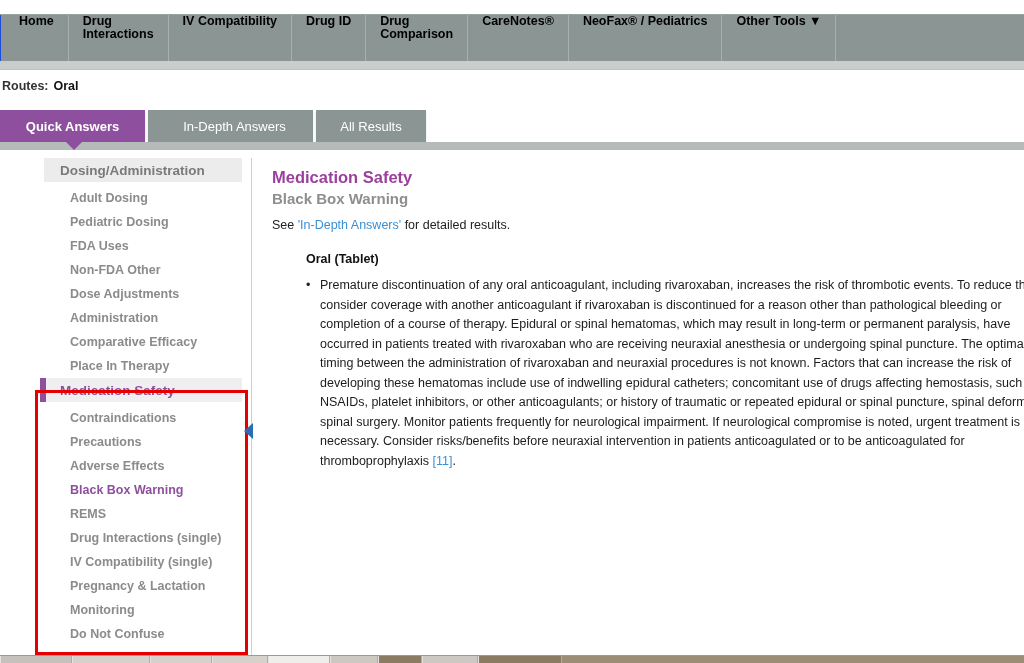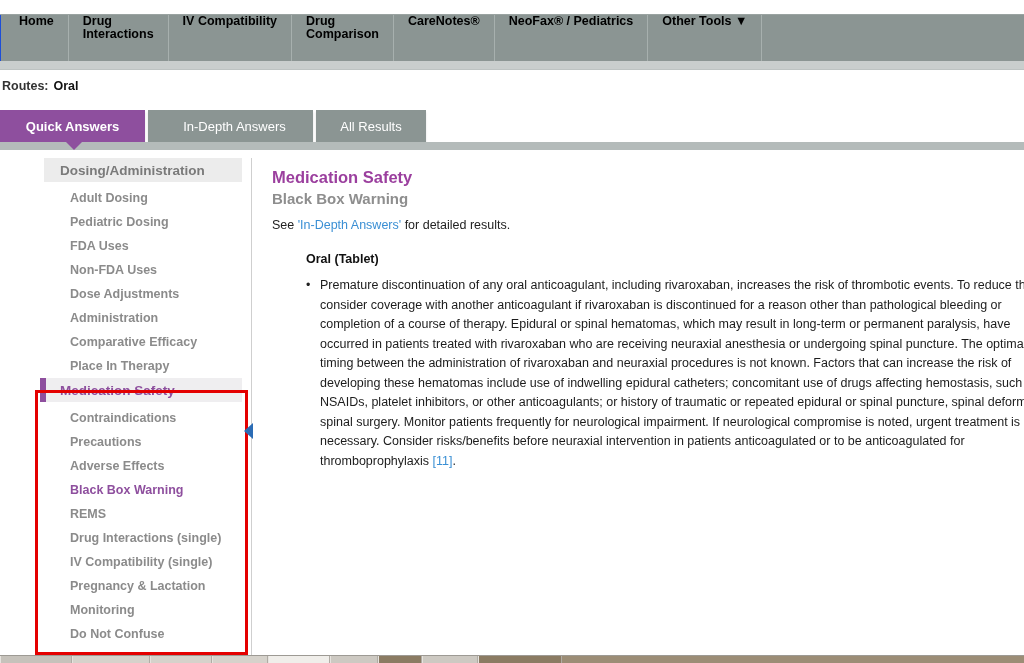--- a/index.html
+++ b/index.html
@@ -176,20 +176,21 @@
 <body>
 
 <div id="app">
 
   <div class="topnav-wrap">
     <div class="topnav">
       <div class="navitem"><span class="twoline">Home</span></div>
       <div class="navitem"><span class="twoline">Drug
 Interactions</span></div>
       <div class="navitem"><span class="twoline">IV Compatibility</span></div>
+      <div class="navitem"><span class="twoline">Drug ID</span></div>
       <div class="navitem"><span class="twoline">Drug
 Comparison</span></div>
       <div class="navitem"><span class="twoline">CareNotes®</span></div>
       <div class="navitem"><span class="twoline">NeoFax® / Pediatrics</span></div>
       <div class="navitem last"><span class="twoline">Other Tools ▼</span></div>
       <div class="navfill"></div>
     </div>
     <div class="navshadow"></div>
   </div>
 
@@ -223,21 +224,21 @@
       <div class="sideitem">
           <span>Adult Dosing</span>
         </div>
       <div class="sideitem">
           <span>Pediatric Dosing</span>
         </div>
       <div class="sideitem">
           <span>FDA Uses</span>
         </div>
       <div class="sideitem">
-          <span>Non-FDA Uses</span>
+          <span>Non-FDA Other</span>
         </div>
       <div class="sideitem">
           <span>Dose Adjustments</span>
         </div>
       <div class="sideitem">
           <span>Administration</span>
         </div>
       <div class="sideitem">
           <span>Comparative Efficacy</span>
         </div>

